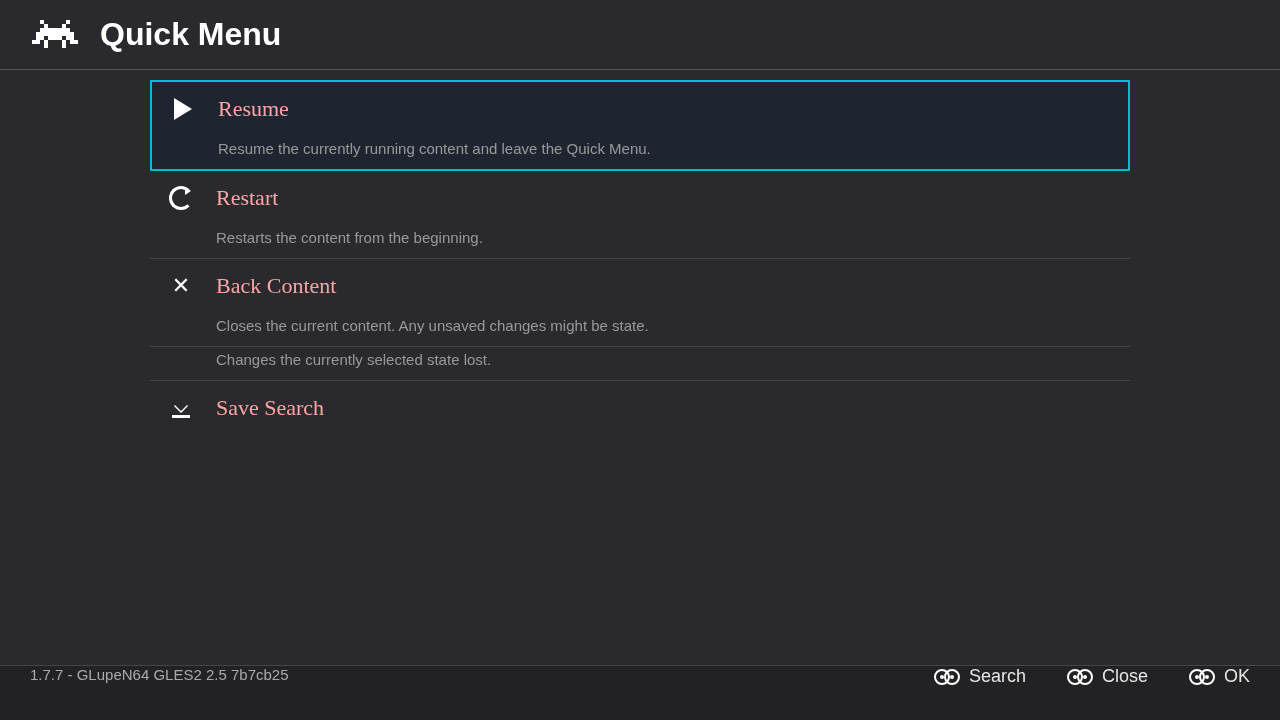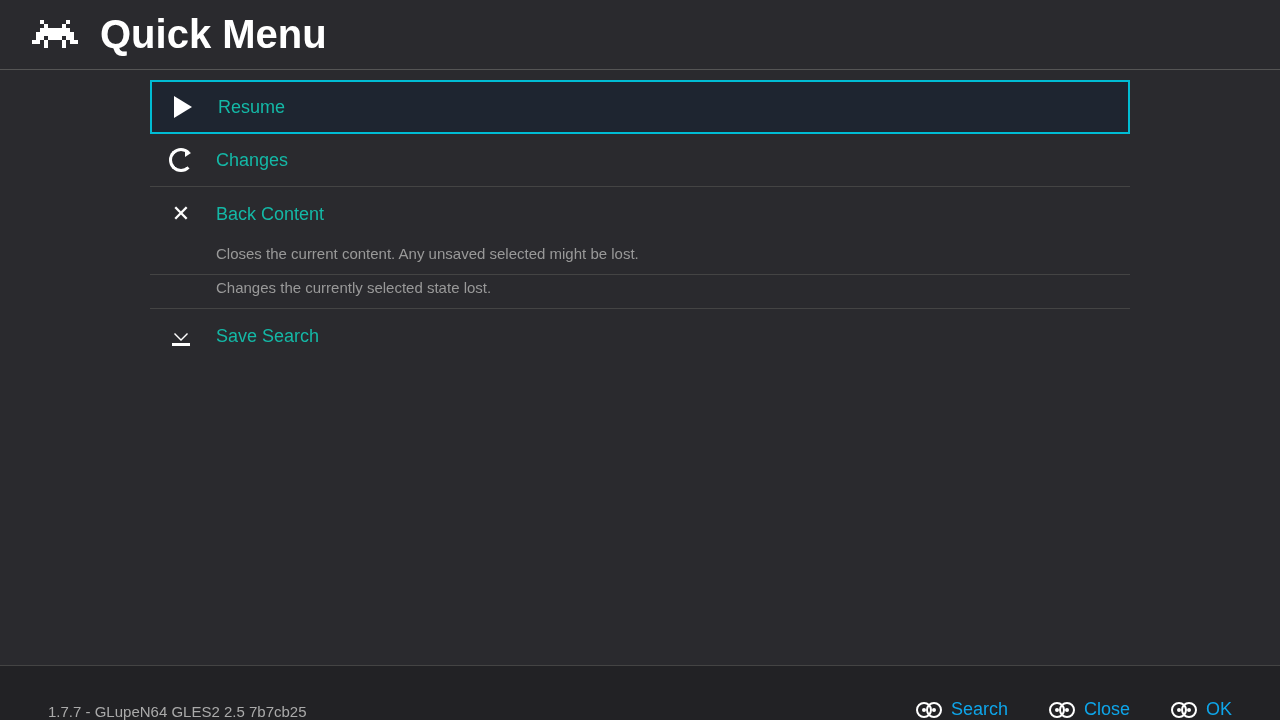--- a/index.html
+++ b/index.html
@@ -23,21 +23,21 @@
     .header {
       display: flex;
       align-items: center;
       padding: 10px 40px 10px 30px;
       gap: 20px;
       min-height: 70px;
       border-bottom: 1px solid #555;
     }
 
     .header-title {
-      font-size: 40px;
+      font-size: 32px;
       font-weight: bold;
       color: #ffffff;
     }
 
     
     .main-content {
       flex: 1;
       padding: 0 150px;
       overflow: hidden;
     }
@@ -63,23 +63,24 @@
 
     .menu-item-icon {
       font-size: 22px;
       color: #ffffff;
       width: 30px;
       text-align: center;
       flex-shrink: 0;
     }
 
     .menu-item-label {
-      font-size: 18px;
-      color: #14b8a6;
+      font-size: 22px;
+      color: #fca5a5;
       font-weight: 400;
+      font-family: Liberation Serif, serif;
     }
 
     .menu-item-value {
       margin-left: auto;
       font-size: 22px;
       color: #00bcd4;
     }
 
     .menu-item-desc {
       padding: 4px 16px 12px 66px;
@@ -142,22 +143,22 @@
       left: 5px;
       width: 10px;
       height: 10px;
       border: 2px solid #fff;
       border-radius: 50%;
     }
 
     
     .footer {
       display: flex;
-      align-items: flex-end;
-      padding: 0 48px;
+      align-items: flex-start;
+      padding: 0 30px;
       height: 55px;
       background-color: #222225;
       border-top: 1px solid #444;
     }
 
     .footer-version {
       font-size: 15px;
       color: #aaa;
       flex: 1;
     }
@@ -166,21 +167,21 @@
       display: flex;
       gap: 40px;
       align-items: center;
     }
 
     .footer-btn {
       display: flex;
       align-items: center;
       gap: 8px;
       font-size: 18px;
-      color: #0ea5e9;
+      color: #e5e5e5;
       cursor: pointer;
     }
 
     .footer-btn-icon {
       display: inline-flex;
       align-items: center;
       justify-content: center;
     }
 
     
@@ -239,39 +240,41 @@
 
 <div class="main-content">
 
   <div class="menu-item">
     <div class="menu-item-row">
       <div class="menu-item-icon resume-icon-wrapper">
         <div class="play-icon"></div>
       </div>
       <span class="menu-item-label">Resume</span>
     </div>
+    <div class="menu-item-desc">Resume the currently running content and leave the Quick Menu.</div>
   </div>
 
   <div class="menu-item">
     <div class="menu-item-row">
       <div class="menu-item-icon" style="display:flex;align-items:center;justify-content:center;">
         <div class="icon-restart"></div>
       </div>
-      <span class="menu-item-label">Changes</span>
-    </div>
+      <span class="menu-item-label">Restart</span>
+    </div>
+    <div class="menu-item-desc">Restarts the content from the beginning.</div>
   </div>
 
   <div class="menu-item">
     <div class="menu-item-row">
       <div class="menu-item-icon">
         <span class="icon-close"></span>
       </div>
       <span class="menu-item-label">Back Content</span>
     </div>
-    <div class="menu-item-desc">Closes the current content. Any unsaved selected might be lost.</div>
+    <div class="menu-item-desc">Closes the current content. Any unsaved changes might be state.</div>
   </div>
 
 
   <div class="menu-item">
     <div class="menu-item-desc">Changes the currently selected state lost.</div>
   </div>
 
   <div class="menu-item" style="border-bottom:none;">
     <div class="menu-item-row">
       <div class="menu-item-icon" style="display:flex;align-items:center;justify-content:center;">

